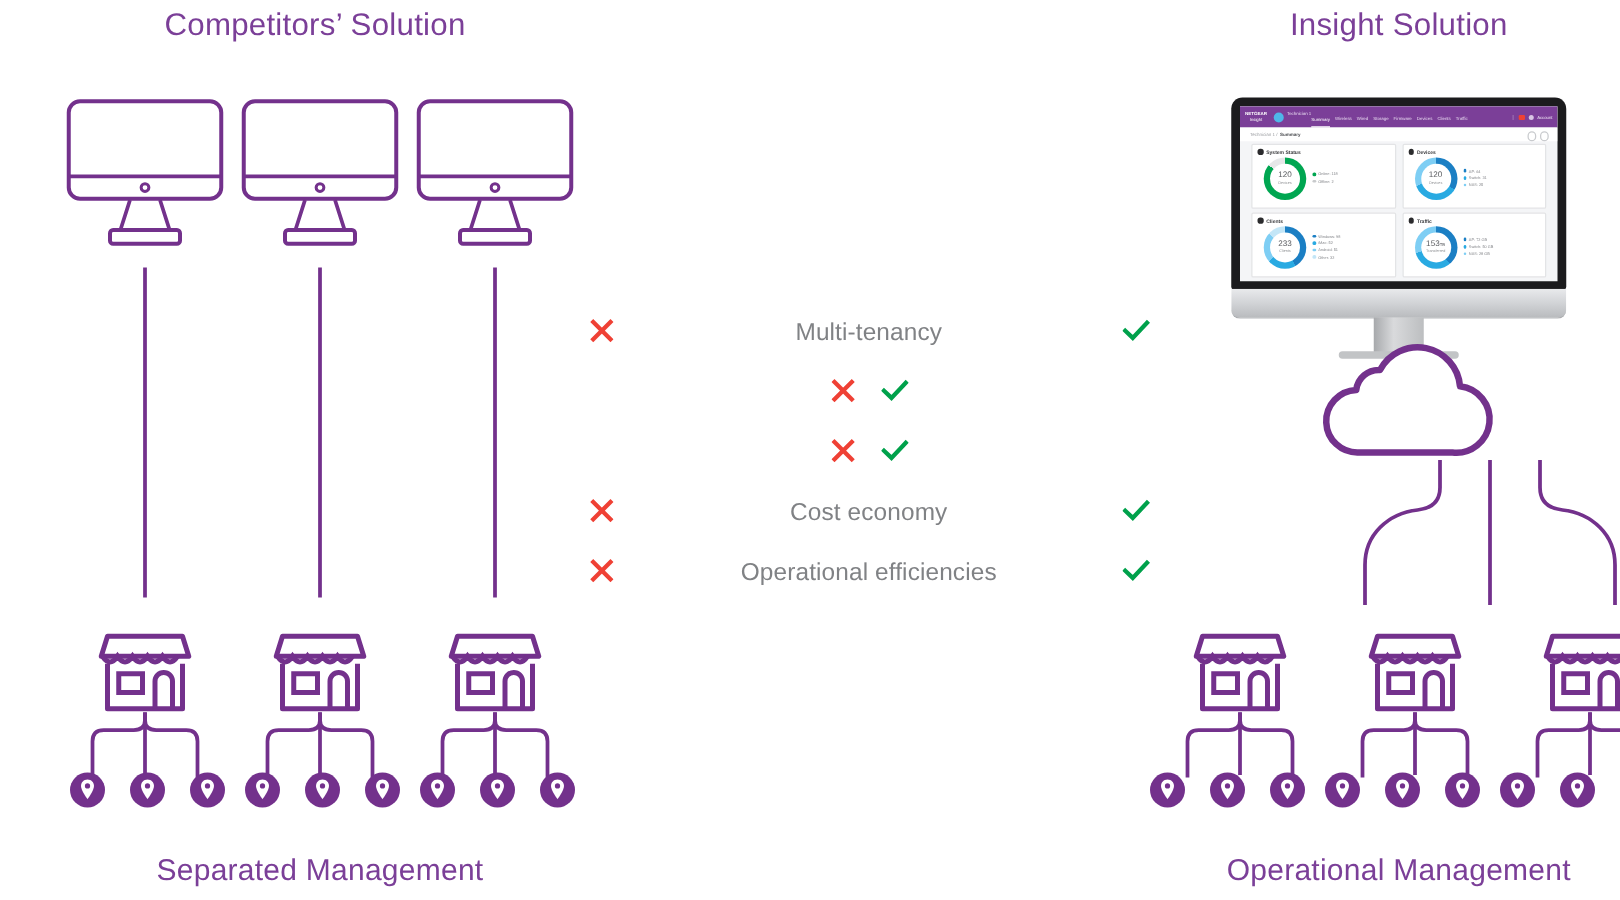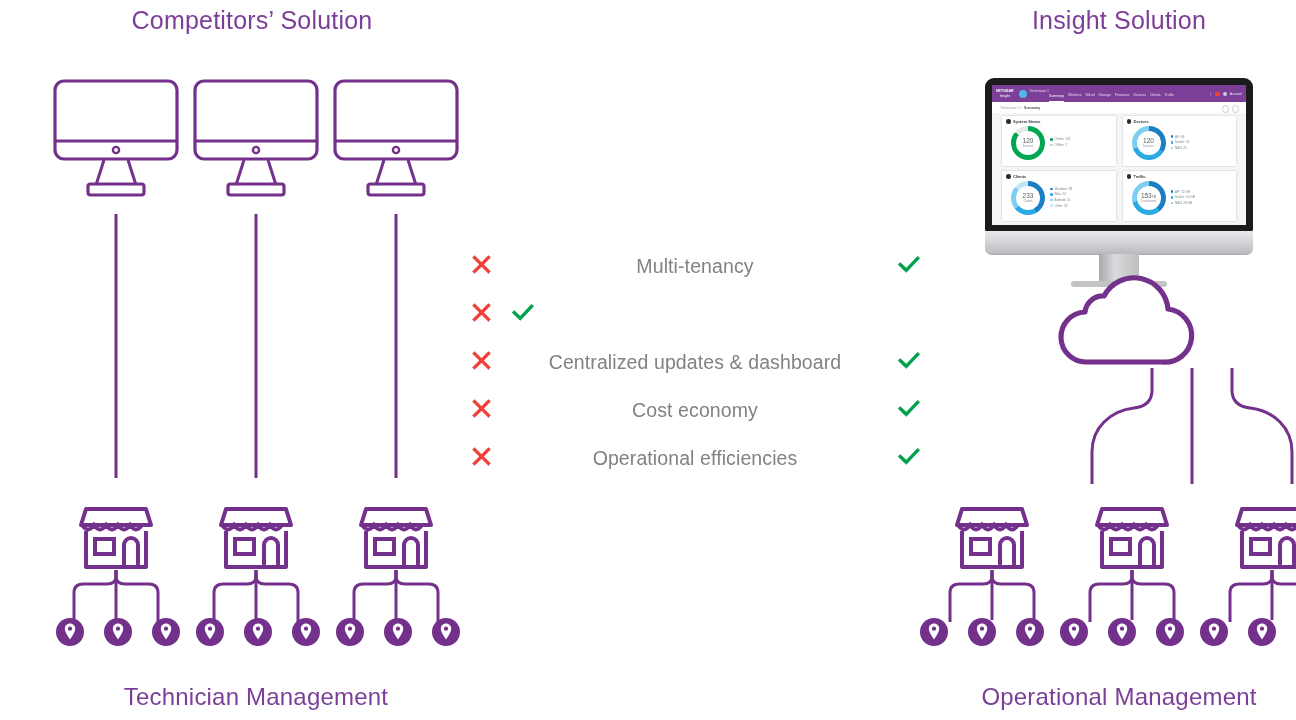--- a/index.html
+++ b/index.html
@@ -85,20 +85,21 @@
     position: absolute;
     left: 416px;
     top: 242px;
     width: 470px;
   }
   .feature-row {
     position: relative;
     height: 48px;
     display: flex;
     align-items: center;
+    justify-content: center;
   }
   .mark-cross, .mark-check {
     width: 42px;
     flex: 0 0 42px;
     text-align: center;
     line-height: 1;
   }
   .feature-text {
     flex: 1 1 auto;
     text-align: center;
@@ -414,21 +415,21 @@
         </svg>
       </div>
     <div class="pin" style="left:388px; top:618px">
         <svg width="12" height="17" viewBox="0 0 12 17">
           <path d="M6 0.6C3 0.6 0.8 2.9 0.8 5.8 0.8 9.4 6 16.4 6 16.4S11.2 9.4 11.2 5.8C11.2 2.9 9 0.6 6 0.6Z" fill="#ffffff"></path>
           <circle cx="6" cy="5.7" r="2.1" fill="#73318c"></circle>
         </svg>
       </div>
   </div>
 
-  <div class="footer-label" id="footer-left">Technician Management</div>
+  <div class="footer-label" id="footer-left">Separated Management</div>
 
   <div class="feature-list">
     <div class="feature-row">
       <span class="mark-cross">
         <svg width="19" height="19" viewBox="0 0 19 19">
             <path d="M2.6 2.6 L16.4 16.4 M16.4 2.6 L2.6 16.4" stroke="#ef4135" stroke-width="3.4" stroke-linecap="square"></path>
           </svg>
       </span>
       <span class="feature-text">Multi-tenancy</span>
       <span class="mark-check">
@@ -448,21 +449,20 @@
             <path d="M2.2 9.6 L8.2 15.3 L19.6 3.3" fill="none" stroke="#00a14b" stroke-width="3.4" stroke-linecap="square"></path>
           </svg>
       </span>
     </div>
     <div class="feature-row">
       <span class="mark-cross">
         <svg width="19" height="19" viewBox="0 0 19 19">
             <path d="M2.6 2.6 L16.4 16.4 M16.4 2.6 L2.6 16.4" stroke="#ef4135" stroke-width="3.4" stroke-linecap="square"></path>
           </svg>
       </span>
-      <span class="feature-text">Centralized updates &amp; dashboard</span>
       <span class="mark-check">
         <svg width="22" height="19" viewBox="0 0 22 19">
             <path d="M2.2 9.6 L8.2 15.3 L19.6 3.3" fill="none" stroke="#00a14b" stroke-width="3.4" stroke-linecap="square"></path>
           </svg>
       </span>
     </div>
     <div class="feature-row">
       <span class="mark-cross">
         <svg width="19" height="19" viewBox="0 0 19 19">
             <path d="M2.6 2.6 L16.4 16.4 M16.4 2.6 L2.6 16.4" stroke="#ef4135" stroke-width="3.4" stroke-linecap="square"></path>

